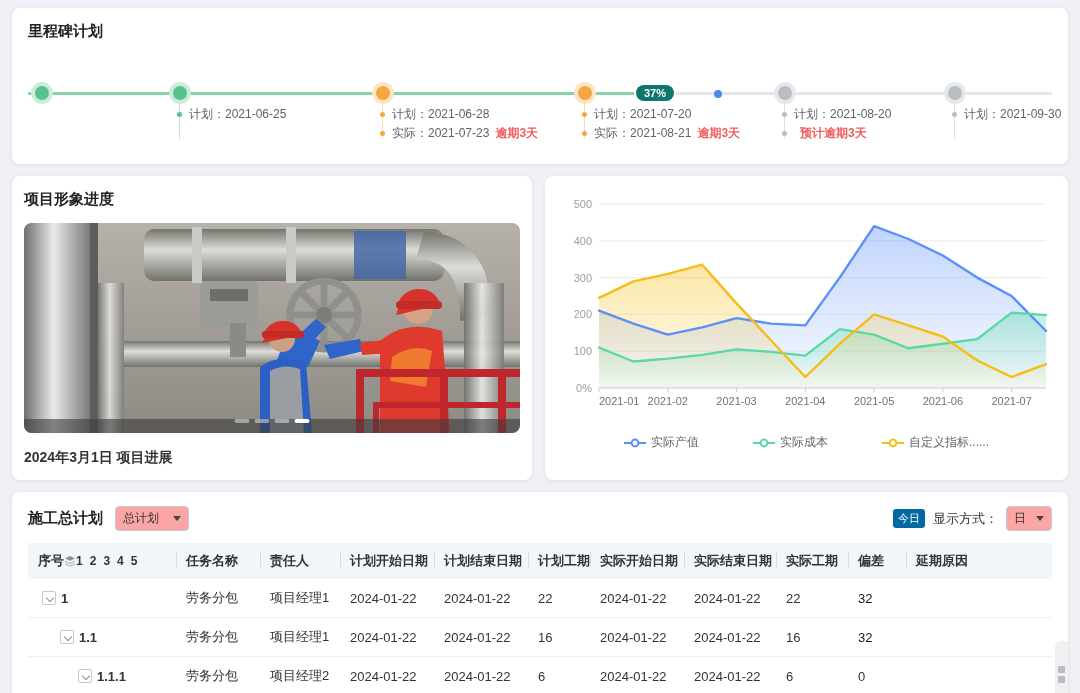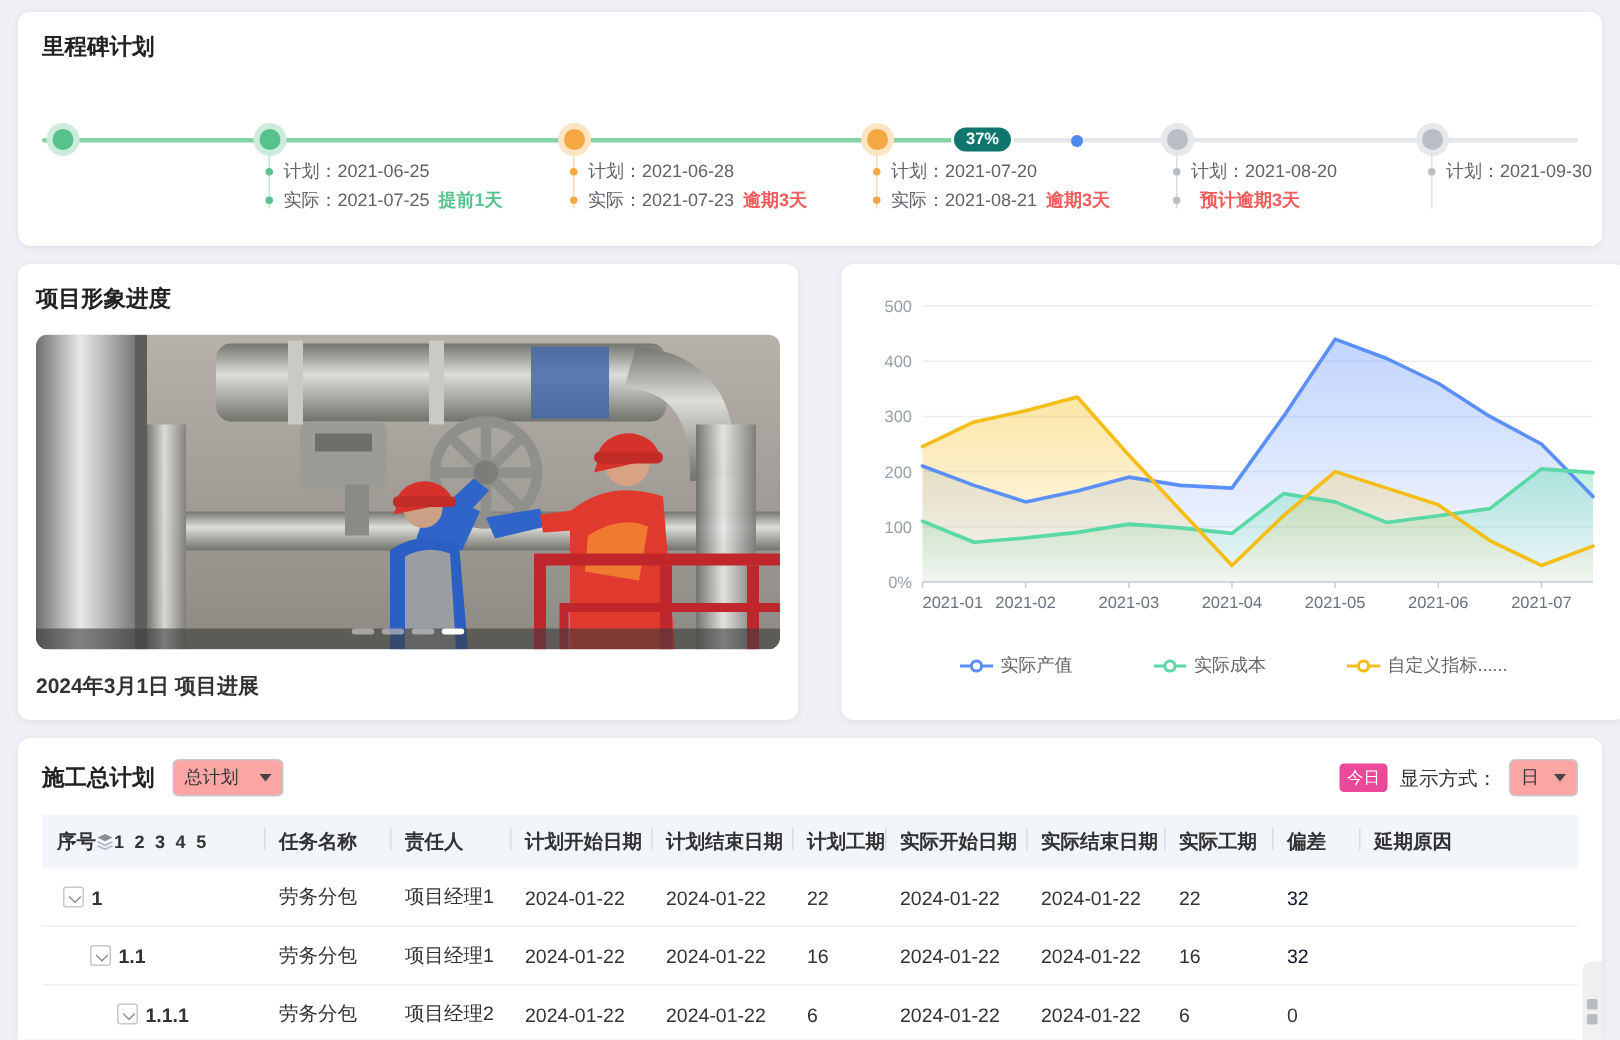--- a/index.html
+++ b/index.html
@@ -24,21 +24,21 @@
   .ms-dates { position:absolute; top:62px; left:-3px; white-space:nowrap; }
   .ms-drow { display:flex; align-items:center; height:19px; font-size:12px; color:#5f6368; }
   .ms-bullet { width:5px; height:5px; border-radius:50%; margin-right:7px; flex:none; }
   .ms-note { margin-left:6px; font-weight:bold; }
   .pill-37 { position:absolute; top:42px; padding:2px 8px; border-radius:9px; background:#0f766e;
              color:#fff; font-size:11px; font-weight:bold; transform:translateX(-50%); box-shadow:0 0 0 2px #fff; }
   .today { position:absolute; width:0; top:0; }
   .today-dot { position:absolute; top:47px; left:-4px; width:8px; height:8px; border-radius:50%; background:#4d88f0; }
 
   
-  .mid-row { display:flex; gap:29px; margin-bottom:12px; }
+  .mid-row { display:flex; gap:13px; margin-bottom:12px; }
   .photo-card { width:520px; height:304px; padding:14px 12px 0 12px; }
   .photo-wrap { position:relative; margin-top:14px; width:496px; height:210px; border-radius:8px; overflow:hidden; }
   .dashes { position:absolute; left:50%; bottom:10px; transform:translateX(-50%); display:flex; gap:5px; }
   .dash { width:15px; height:4px; border-radius:2px; background:rgba(255,255,255,.45); }
   .dash.active { background:#fff; }
   .photo-caption { margin-top:16px; font-size:14px; font-weight:bold; color:#333; }
   .chart-card { width:523px; height:304px; padding:14px 14px 0 14px; }
   .chart-head { display:flex; justify-content:space-between; align-items:center; }
   .period { display:flex; align-items:center; gap:6px; font-size:13px; color:#333; cursor:pointer; }
   .caret { width:0; height:0; border:4px solid transparent; border-top:5px solid #333; margin-top:3px; }
@@ -46,21 +46,21 @@
   .legend-item { display:flex; align-items:center; gap:5px; font-size:12px; color:#666; cursor:pointer; }
 
   
   .table-card { height:215px; padding:14px 16px 0 16px; position:relative; overflow:hidden; }
   .table-head { display:flex; align-items:center; }
   .sel { display:inline-flex; align-items:center; justify-content:space-between; border:1px solid #c6cad1; border-radius:4px;
          background:#fca5a5; font-size:12px; color:#333; padding:3px 7px; cursor:pointer; }
   .sel .caret { border-top-color:#444; }
   .plan-sel { width:74px; margin-left:12px; }
   .head-right { margin-left:auto; display:flex; align-items:center; gap:8px; }
-  .today-badge { background:#ec4899; color:#fff; font-size:11px; padding:2px 5px; border-radius:3px; }
+  .today-badge { background:#0369a1; color:#fff; font-size:11px; padding:2px 5px; border-radius:3px; }
   .disp-label { font-size:13px; color:#333; }
   .day-sel { width:46px; }
   .grid { margin-top:12px; display:grid; grid-template-columns:148px 84px 80px 94px 94px 62px 94px 92px 72px 58px auto; }
   .th { background:#f2f6fb; font-size:13px; font-weight:bold; color:#333; padding:9px 6px 9px 10px; position:relative;
         display:flex; align-items:center; gap:0; white-space:nowrap; }
   .th:not(:first-child):before { content:""; position:absolute; left:0; top:9px; width:1px; height:15px; background:#d8dce3; }
   .lvl { display:flex; gap:7px; font-size:12px; font-weight:bold; color:#333; }
   .lvl span { cursor:pointer; }
   .td { font-size:13px; color:#333; padding:10px 6px 10px 10px; border-bottom:1px solid #eef0f4; white-space:nowrap; display:flex; align-items:center; }
   .td.red { color:#0f172a; }
@@ -87,25 +87,20 @@
           <div class="ms" style="left: 14px;">
             <div class="ms-dot green"></div>
           </div>
           <div class="ms" style="left: 152px;">
             <div class="ms-dot green"></div>
             <div class="ms-vline green"></div>
             <div class="ms-dates">
               <div class="ms-drow">
                 <span class="ms-bullet" style="background: rgb(87, 194, 141);"></span>
                 <span>计划：2021-06-25</span>
-              </div>
-              <div class="ms-drow">
-                <span class="ms-bullet" style="background: rgb(87, 194, 141);"></span>
-                <span>实际：2021-07-25</span>
-                <span class="ms-note" style="color: rgb(87, 194, 141);">提前1天</span>
               </div>
             </div>
           </div>
           <div class="ms" style="left: 355px;">
             <div class="ms-dot orange"></div>
             <div class="ms-vline orange"></div>
             <div class="ms-dates">
               <div class="ms-drow">
                 <span class="ms-bullet" style="background: rgb(245, 167, 66);"></span>
                 <span>计划：2021-06-28</span>

